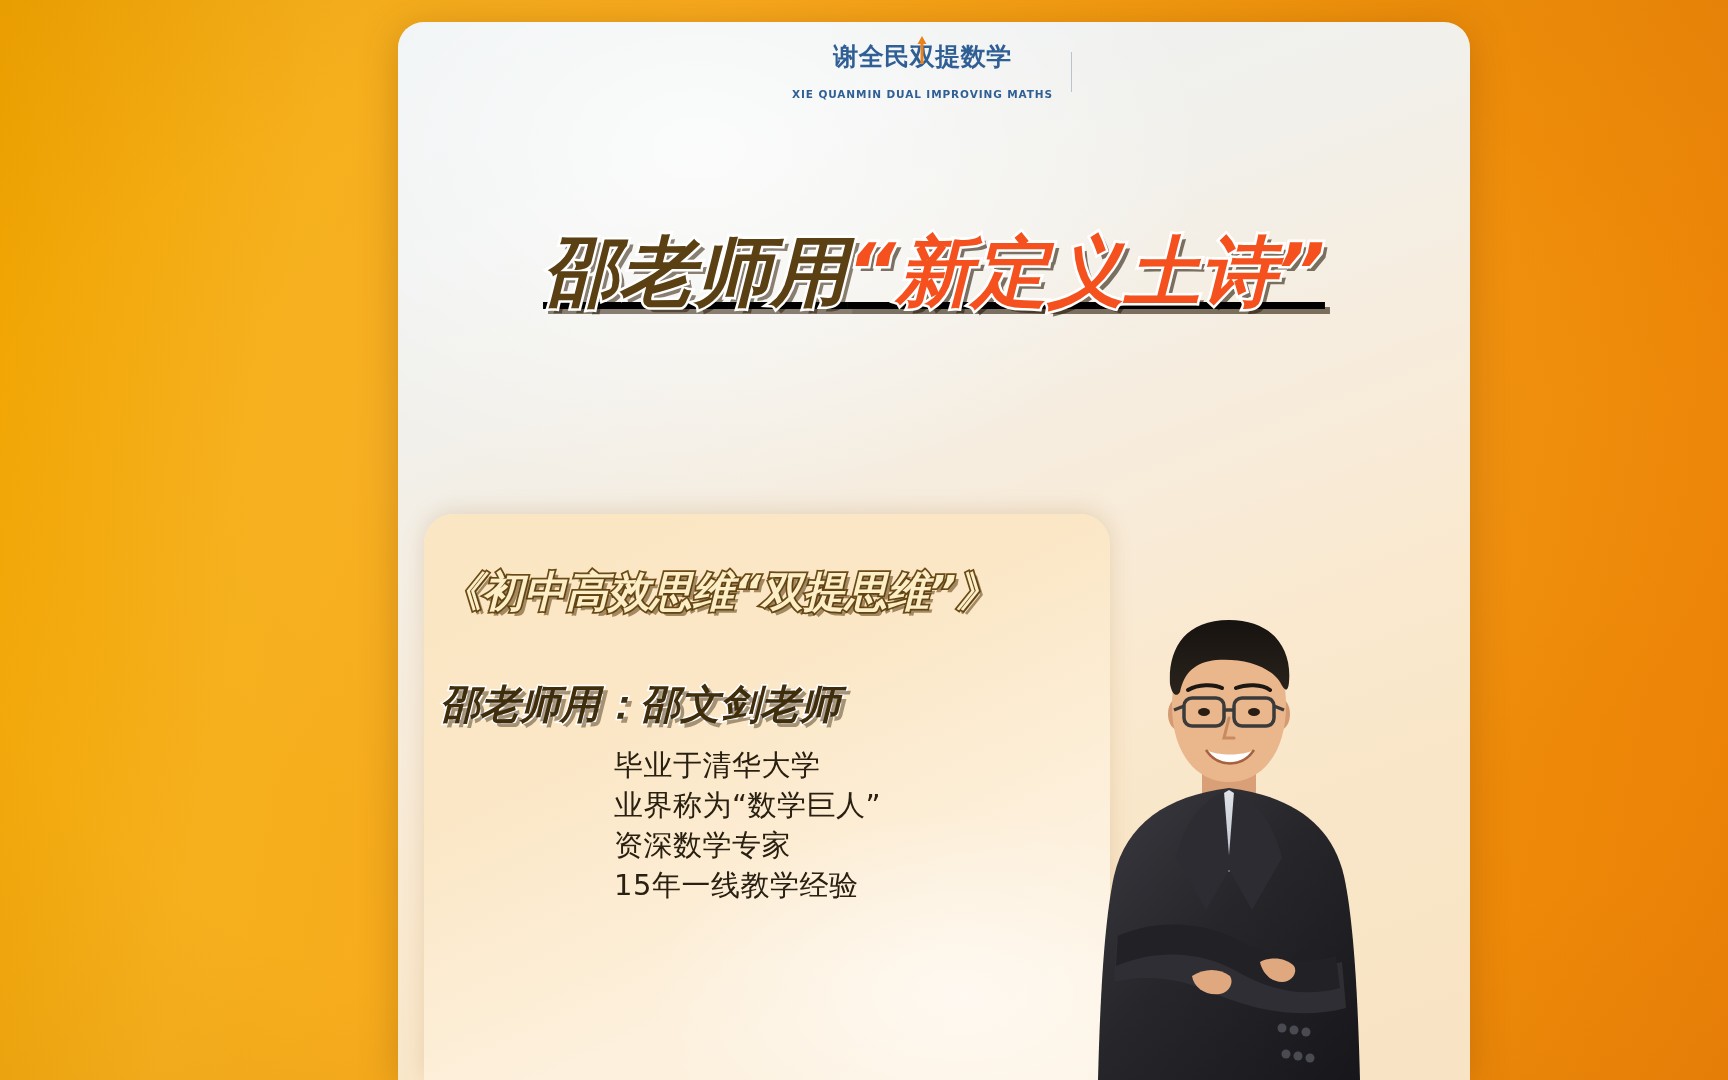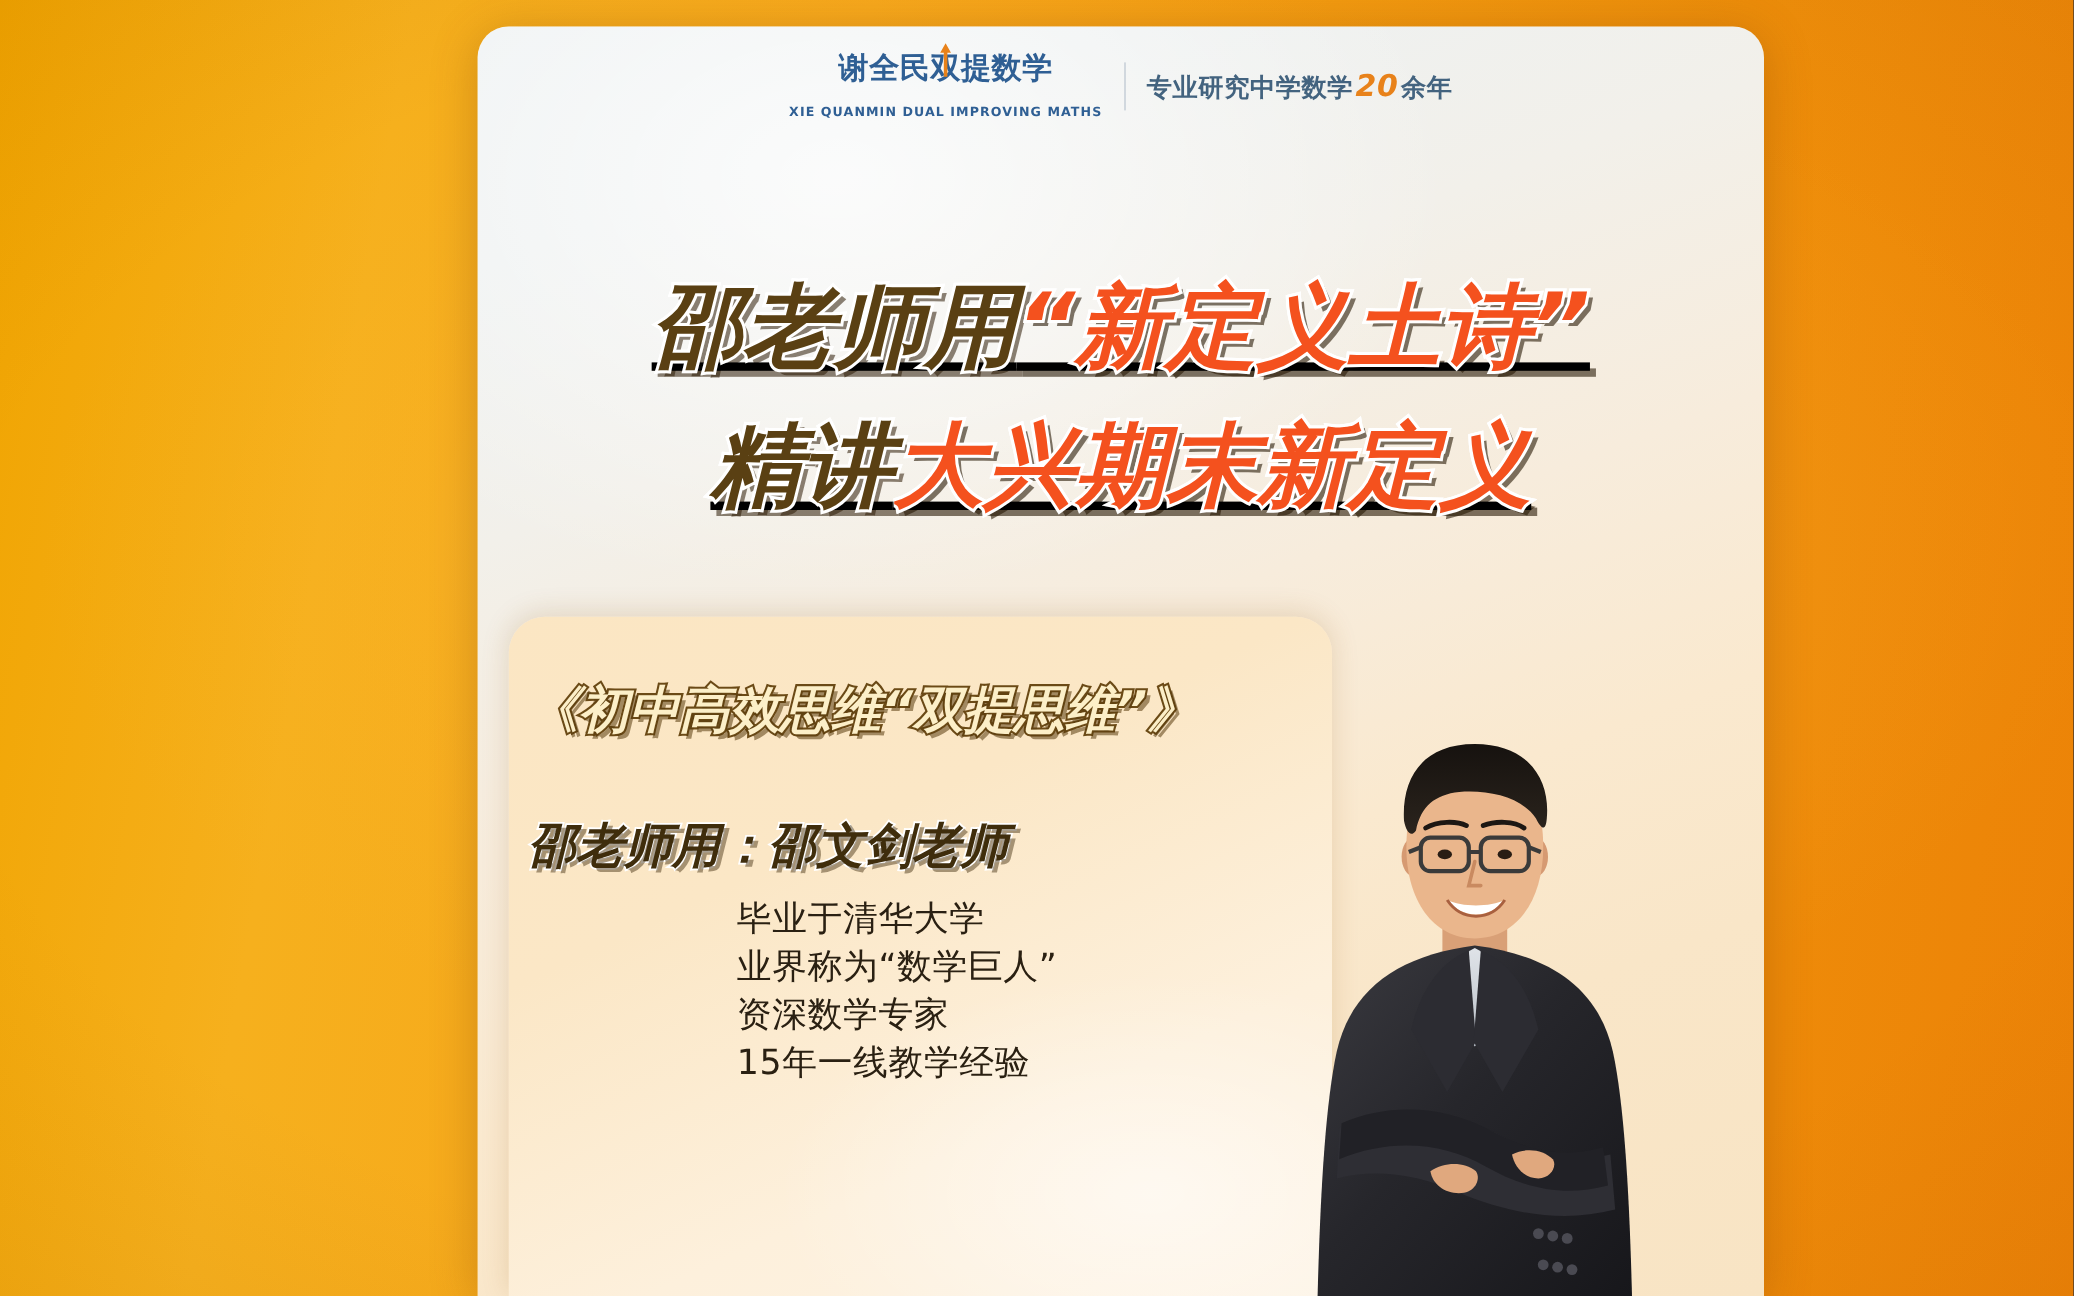--- a/index.html
+++ b/index.html
@@ -251,34 +251,26 @@
       <div class="brand-logo">
         <div class="brand-logo-cn">
           <span>谢全民双提数学</span>
           <svg class="brand-arrow" viewBox="0 0 13 30">
             <path d="M6.5 1 L11 9 L8 9 L8 29 L5 29 L5 9 L2 9 Z" fill="#e8821a"></path>
           </svg>
         </div>
         <div class="brand-logo-en">XIE QUANMIN DUAL IMPROVING MATHS</div>
       </div>
       <div class="brand-divider"></div>
-      <div class="brand-tag">
-        <span>专业研究中学数学</span>
-          <span class="num">20</span>
-          <span>余年</span>
-      </div>
     </div>
 
 
     <div class="headline">
       <div class="hl-line">
         <span class="hl-brown">邵老师用</span><span class="hl-orange">“新定义土诗”</span>
-      </div>
-      <div class="hl-line">
-        <span class="hl-brown">精讲</span><span class="hl-orange">大兴期末新定义</span>
       </div>
     </div>
 
     <div class="panel">
       <div class="panel-sheen"></div>
       <div class="book-title">《初中高效思维“双提思维”》</div>
       <div class="teacher-line">
         <span>邵老师用：</span><span>邵文剑老师</span>
       </div>
       <div class="creds">

